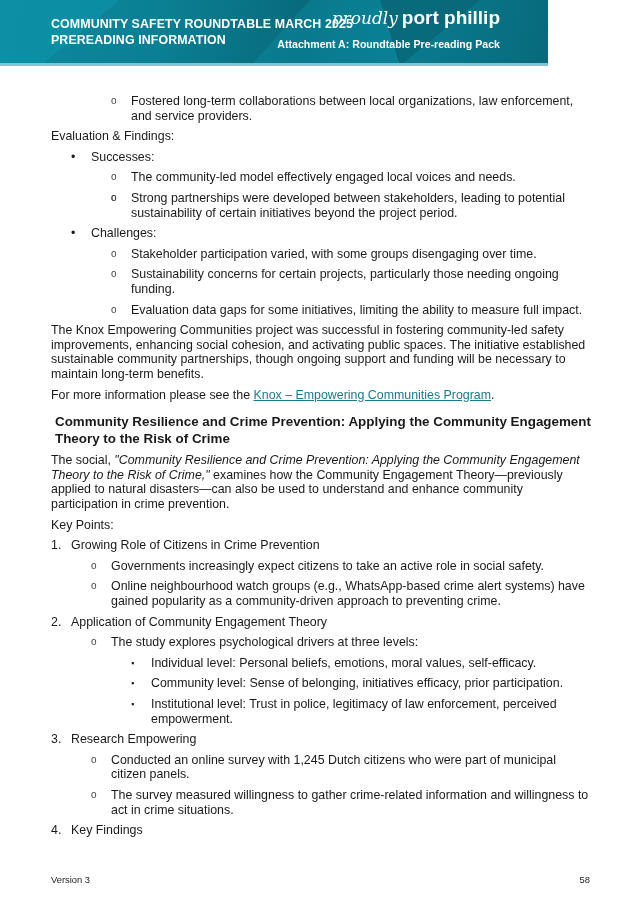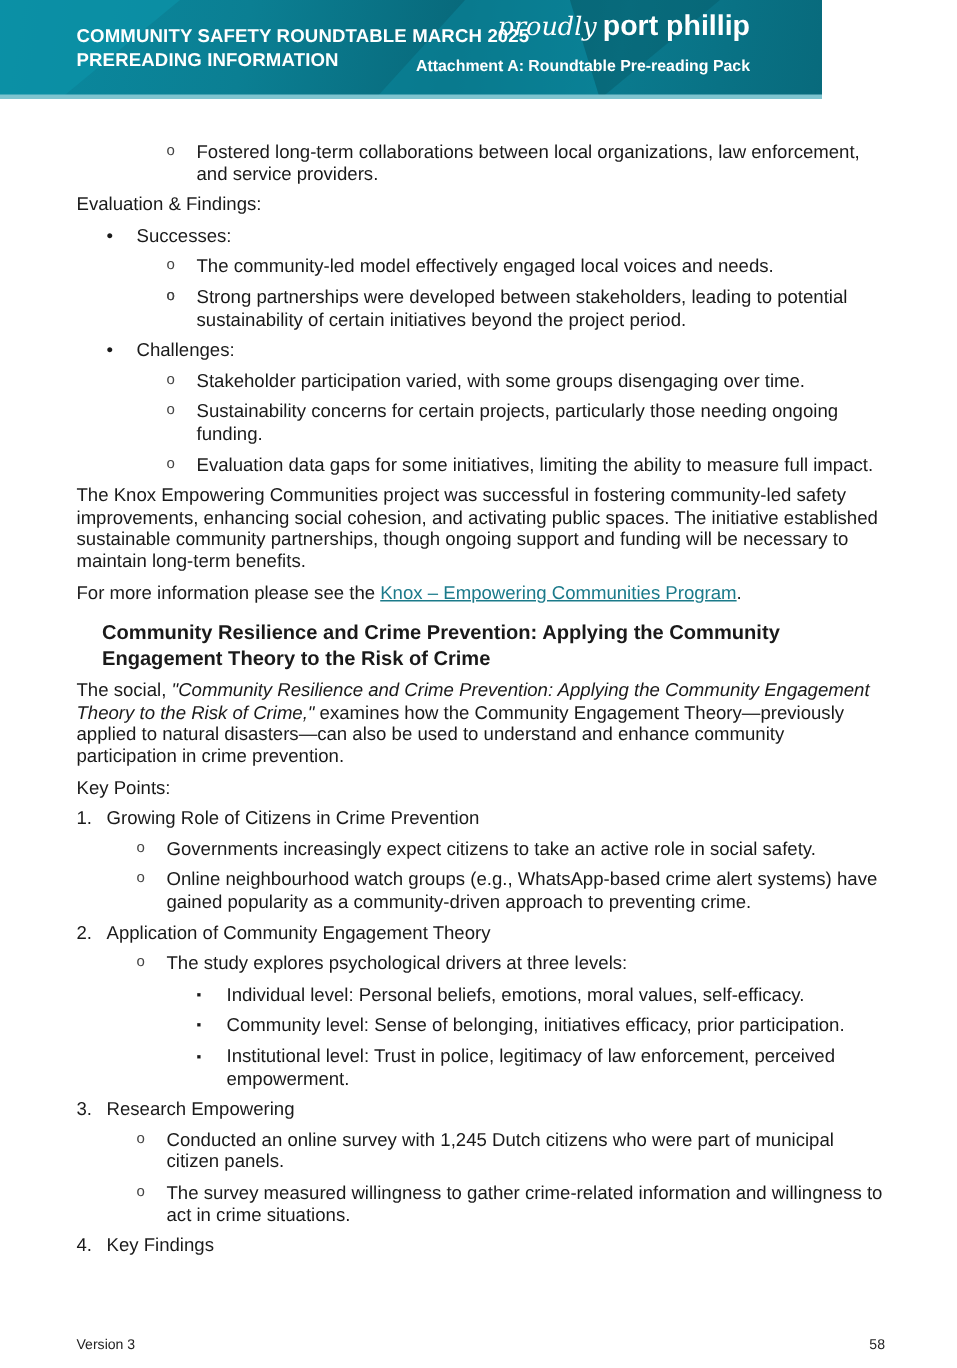--- a/index.html
+++ b/index.html
@@ -38,23 +38,23 @@
   .l1 { padding-left: 40px; }
   .l1 .bullet { left: 20px; }
   .lv2 { padding-left: 80px; }
   .lv2 .bullet { left: 60px; font-size: 10px; color: #444; }
   .num { padding-left: 20px; }
   .num .bullet { left: 0; }
   .nsub { padding-left: 60px; }
   .nsub .bullet { left: 40px; font-size: 10px; color: #444; }
   .nsub2 { padding-left: 100px; }
   .nsub2 .bullet { left: 80px; font-size: 9px; }
-  h2 { font-size: 13.4px; font-weight: bold; margin: 12px 0 6px 17px; line-height: 16.6px; }
+  h2 { font-size: 13.4px; font-weight: bold; margin: 12px 0 6px 4px; line-height: 16.6px; }
   a { color: #1b7a8a; text-decoration: underline; }
-  .footer { position: absolute; top: 874px; font-size: 9.4px; color: #222; margin-top: 16px; }
+  .footer { position: absolute; top: 874px; font-size: 9.4px; color: #222; }
 </style>
 </head>
 <body>
 
 <div class="header">
   <svg class="facet" width="638" height="66" style="left:0;top:0">
     <polygon points="0,0 120,0 40,66 0,66" fill="#0c93a8" opacity="0.7"></polygon>
     <polygon points="310,0 380,0 400,66 250,66" fill="#0a8aa0" opacity="0.5"></polygon>
     <polygon points="380,0 480,0 400,66" fill="#06606f" opacity="0.6"></polygon>
     <polygon points="600,0 638,0 638,66 610,66" fill="#075f70" opacity="0.7"></polygon>

